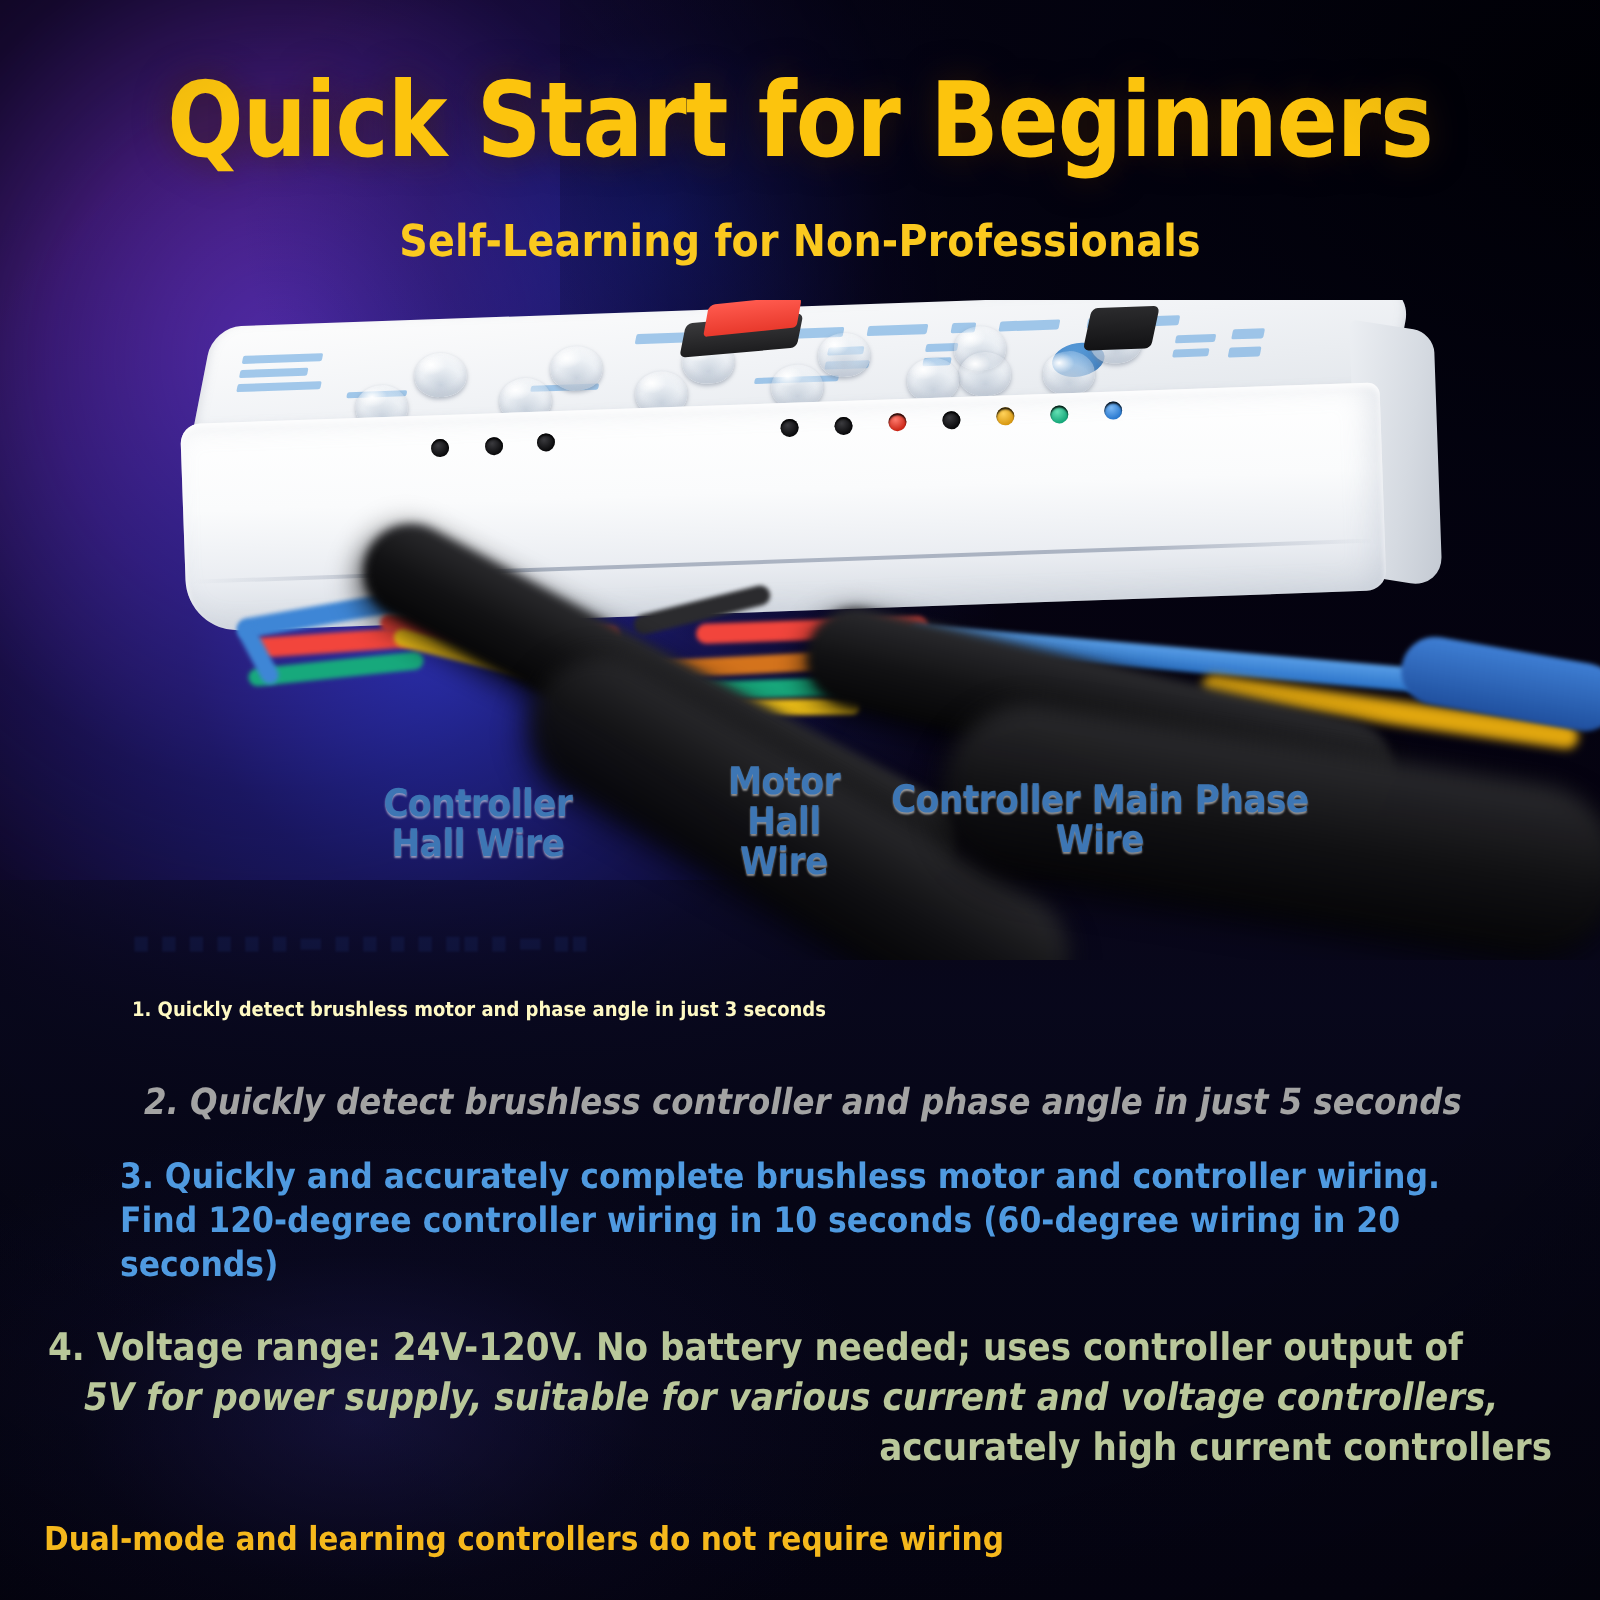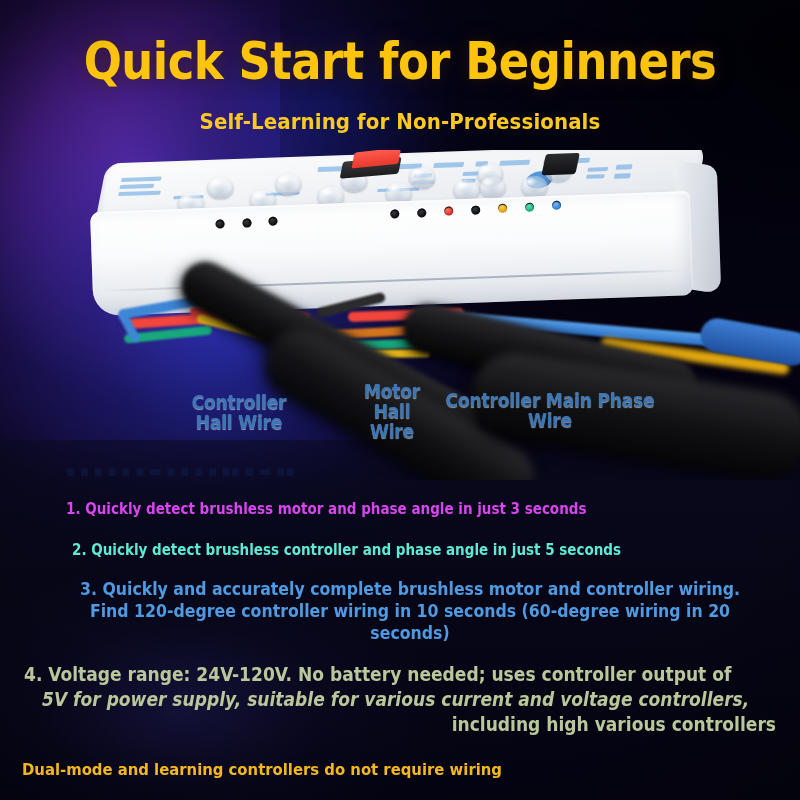--- a/index.html
+++ b/index.html
@@ -213,27 +213,27 @@
 
   
   .ghost{
     position:absolute;left:66px;top:462px;width:540px;height:18px;
     color:#1b2a66;font-size:15px;font-weight:700;
     opacity:.30;filter:blur(.6px);white-space:nowrap;overflow:hidden;
   }
   .feat{
     position:absolute;font-weight:700;white-space:nowrap;
   }
-  #feat-1{left:66px;top:500px;font-size:15px;color:#d946ef;}
-  #feat-2{left:72px;top:541px;font-size:15px;color:#5eead4;}
+  #feat-1{left:66px;top:500px;font-size:10px;color:#fef9c3;}
+  #feat-2{left:72px;top:541px;font-size:18px;color:#a3a3a3;font-style:italic;}
 
   #feat-3{
     left:60px;top:578px;width:700px;
     font-size:17.5px;line-height:22px;color:#4f9ae0;
-    font-weight:700;text-align:center;white-space:normal;
+    font-weight:700;white-space:normal;
   }
   #feat-4{
     left:24px;top:662px;width:752px;
     font-size:19px;line-height:25px;color:#b9c79a;
     font-weight:700;text-align:right;white-space:normal;
   }
   #feat-4 .l1{display:block;text-align:left;}
   #feat-4 .l2{display:block;text-align:left;padding-left:18px;font-style:italic;}
   #feat-4 .l3{display:block;text-align:right;}
 
@@ -368,17 +368,17 @@
 
   <div class="ghost">▪ ▪ ▪ ▪ ▪ ▪ ▬ ▪ ▪ ▪ ▪ ▪▪ ▪ ▬ ▪▪</div>
 
   <div class="feat" id="feat-1">1. Quickly detect brushless motor and phase angle in just 3 seconds</div>
   <div class="feat" id="feat-2">2. Quickly detect brushless controller and phase angle in just 5 seconds</div>
   <div class="feat" id="feat-3">3. Quickly and accurately complete brushless motor and controller wiring. Find 120-degree controller wiring in 10 seconds (60-degree wiring in 20 seconds)</div>
 
   <div class="feat" id="feat-4">
     <span class="l1">4. Voltage range: 24V-120V. No battery needed; uses controller output of</span>
     <span class="l2">5V for power supply, suitable for various current and voltage controllers,</span>
-    <span class="l3">including high various controllers</span>
+    <span class="l3">accurately high current controllers</span>
   </div>
 
   <div class="footnote">Dual-mode and learning controllers do not require wiring</div>
 </div>
 
 </body></html>

